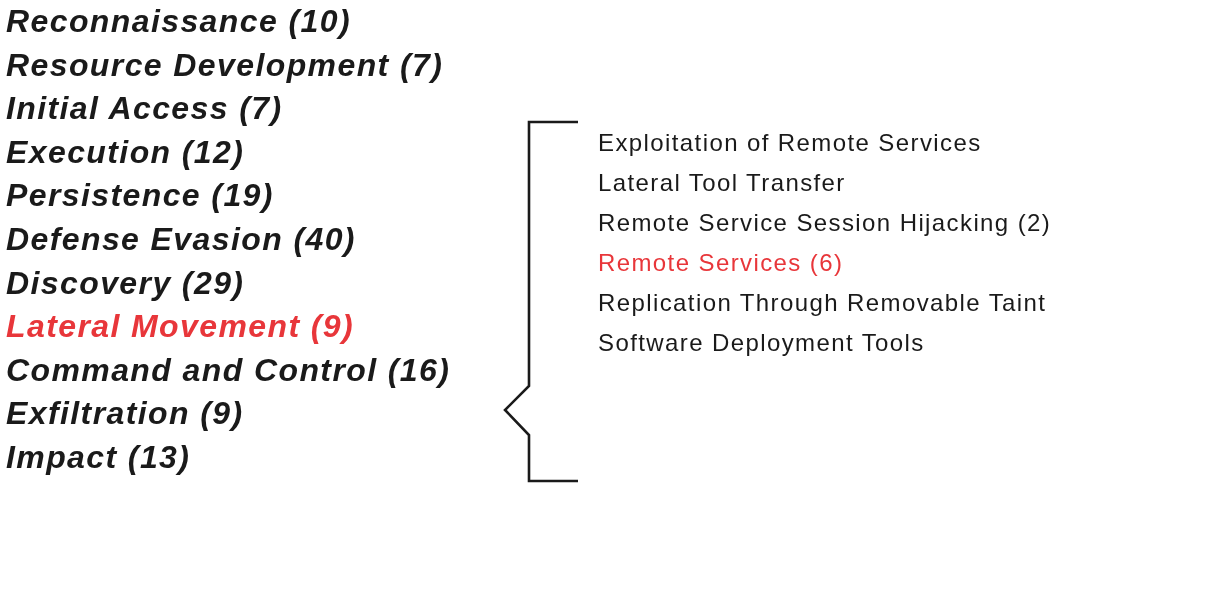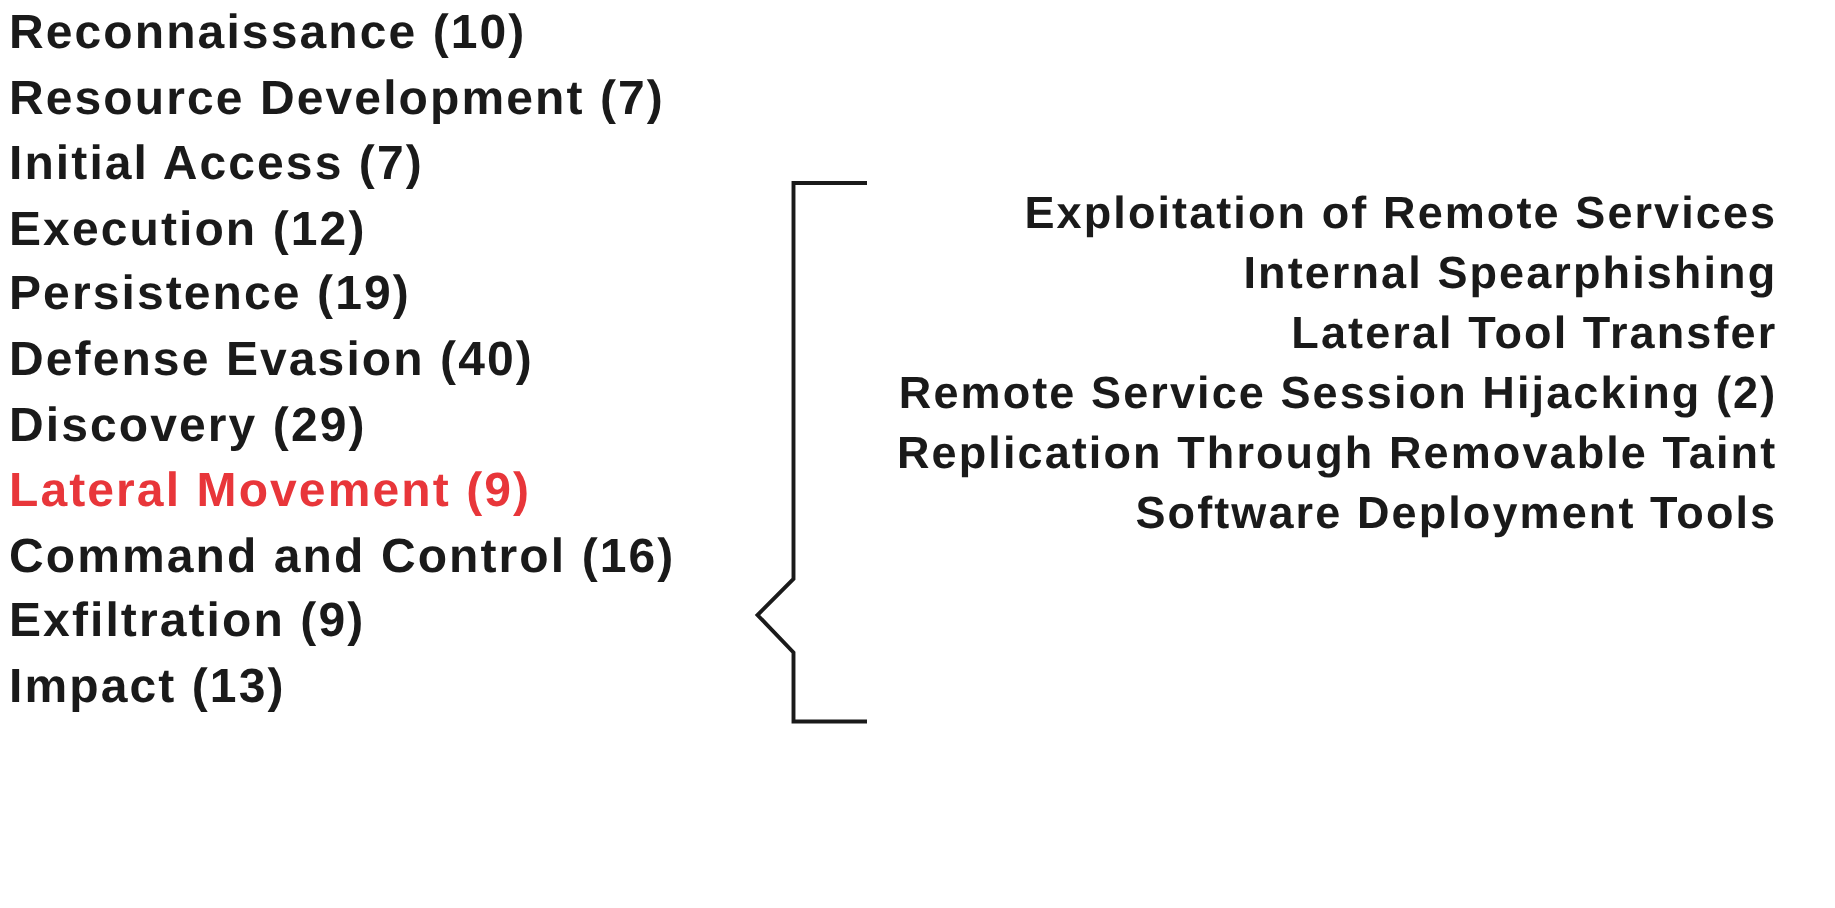--- a/index.html
+++ b/index.html
@@ -28,35 +28,35 @@
     top: 0px;
   }
   .tactics .item {
     height: 43.6px;
     line-height: 43.6px;
     font-size: 32px;
     font-weight: bold;
     letter-spacing: 1.4px;
     color: var(--ink);
     white-space: nowrap;
+    font-style: italic;
   }
   .techniques {
     position: absolute;
     left: 598px;
     top: 123px;
   }
   .techniques .item {
     height: 40px;
     line-height: 40px;
-    font-size: 30px;
-    font-weight: bold;
+    font-size: 24px;
+    font-weight: normal;
     letter-spacing: 1.4px;
     color: var(--ink);
     white-space: nowrap;
-    text-align: right;
   }
   .item.red { color: var(--red); }
   .bracket-svg {
     position: absolute;
     left: 0;
     top: 0;
     width: 1223px;
     height: 605px;
     pointer-events: none;
   }
@@ -86,20 +86,20 @@
       <div class="item">Exfiltration (9)</div>
       <div class="item">Impact (13)</div>
     </div>
 
   <svg class="bracket-svg" viewBox="0 0 1223 605" xmlns="http://www.w3.org/2000/svg" aria-hidden="true">
     <polyline points="578,122 529,122 529,386 505,410 529,435 529,481 578,481"></polyline>
   </svg>
 
   <div class="techniques" id="techniques-list">
       <div class="item">Exploitation of Remote Services</div>
-      <div class="item">Internal Spearphishing</div>
       <div class="item">Lateral Tool Transfer</div>
       <div class="item">Remote Service Session Hijacking (2)</div>
+      <div class="item red">Remote Services (6)</div>
       <div class="item">Replication Through Removable Taint</div>
       <div class="item">Software Deployment Tools</div>
     </div>
 
 </div>
 
 </body></html>

